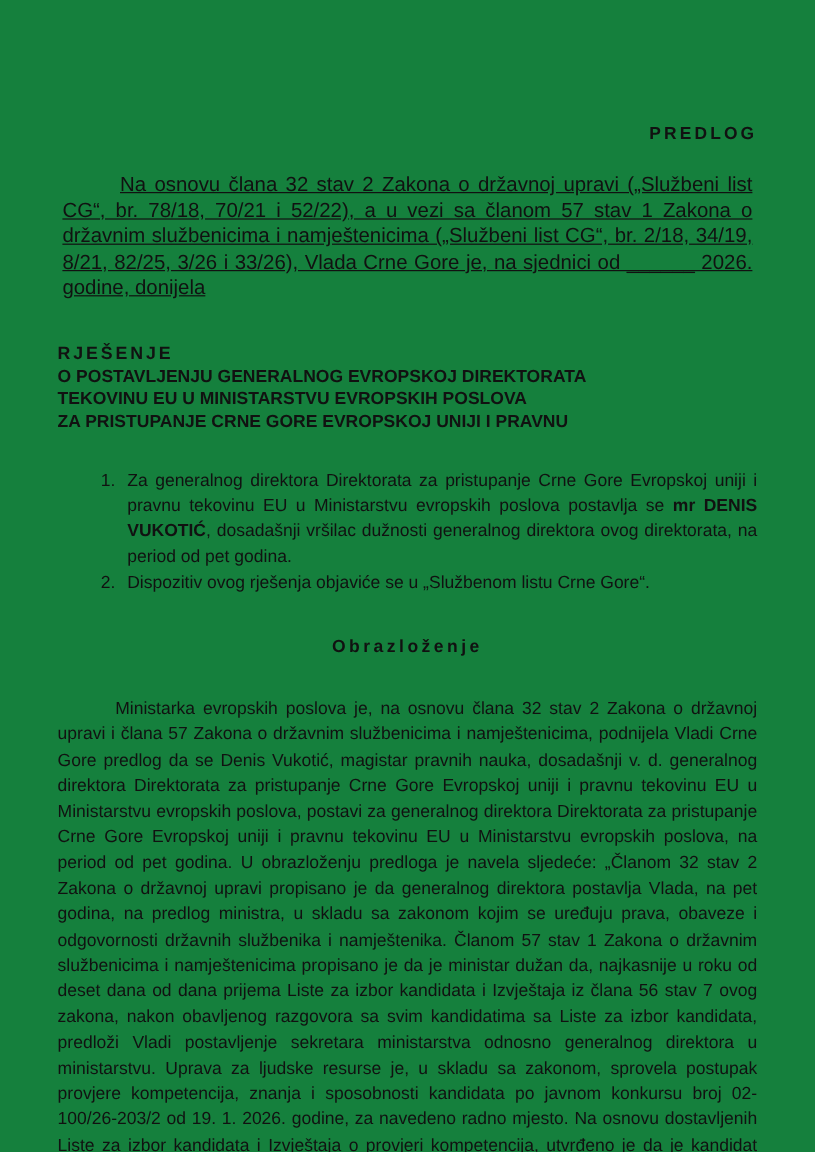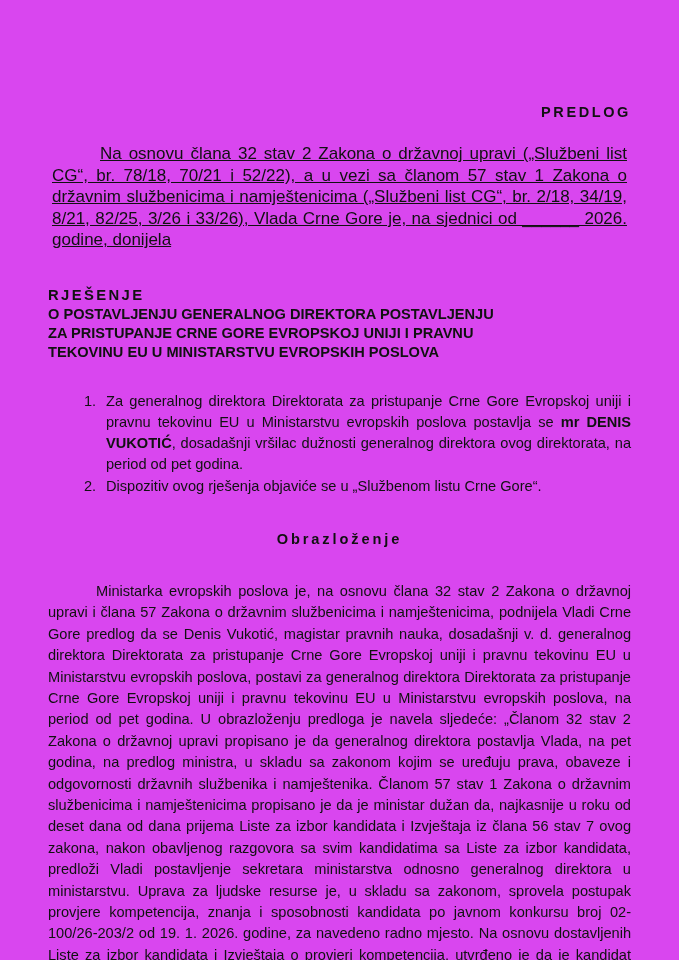--- a/index.html
+++ b/index.html
@@ -5,21 +5,21 @@
 <style>
   html, body {
     margin: 0;
     padding: 0;
     background: #ffffff;
   }
   .page {
     position: relative;
     width: 679px;
     height: 960px;
-    background: #d946ef;
+    background: #15803d;
     overflow: hidden;
     font-family: "Liberation Sans", sans-serif;
     color: #111111;
     box-sizing: border-box;
   }
   .content {
     position: absolute;
     left: 48px;
     top: 0;
     width: 583px;
@@ -120,23 +120,23 @@
 
 <div class="page">
   <div class="content">
 
     <div class="doc-kicker">PREDLOG</div>
 
     <p class="preamble">Na osnovu člana 32 stav 2 Zakona o državnoj upravi („Službeni list CG“, br. 78/18, 70/21 i 52/22), a u vezi sa članom 57 stav 1 Zakona o državnim službenicima i namještenicima („Službeni list CG“, br. 2/18, 34/19, 8/21, 82/25, 3/26 i 33/26), Vlada Crne Gore je, na sjednici od ______ 2026. godine, donijela</p>
 
     <div class="title-block">
       <div class="title-main">RJEŠENJE</div>
-      <div class="title-sub">O POSTAVLJENJU GENERALNOG DIREKTORA POSTAVLJENJU</div>
+      <div class="title-sub">O POSTAVLJENJU GENERALNOG EVROPSKOJ DIREKTORATA</div>
+      <div class="title-sub">TEKOVINU EU U MINISTARSTVU EVROPSKIH POSLOVA</div>
       <div class="title-sub">ZA PRISTUPANJE CRNE GORE EVROPSKOJ UNIJI I PRAVNU</div>
-      <div class="title-sub">TEKOVINU EU U MINISTARSTVU EVROPSKIH POSLOVA</div>
     </div>
 
     <ol class="dispositiv">
       <li>
         <span class="num">1.</span><span>Za generalnog direktora Direktorata za pristupanje Crne Gore Evropskoj uniji i pravnu tekovinu EU u Ministarstvu evropskih poslova postavlja se </span><span class="bold">mr DENIS VUKOTIĆ</span><span>, dosadašnji vršilac dužnosti generalnog direktora ovog direktorata, na period od pet godina.</span>
       </li>
       <li>
         <span class="num">2.</span><span>Dispozitiv ovog rješenja objaviće se u „Službenom listu Crne Gore“.</span>
       </li>
     </ol>

